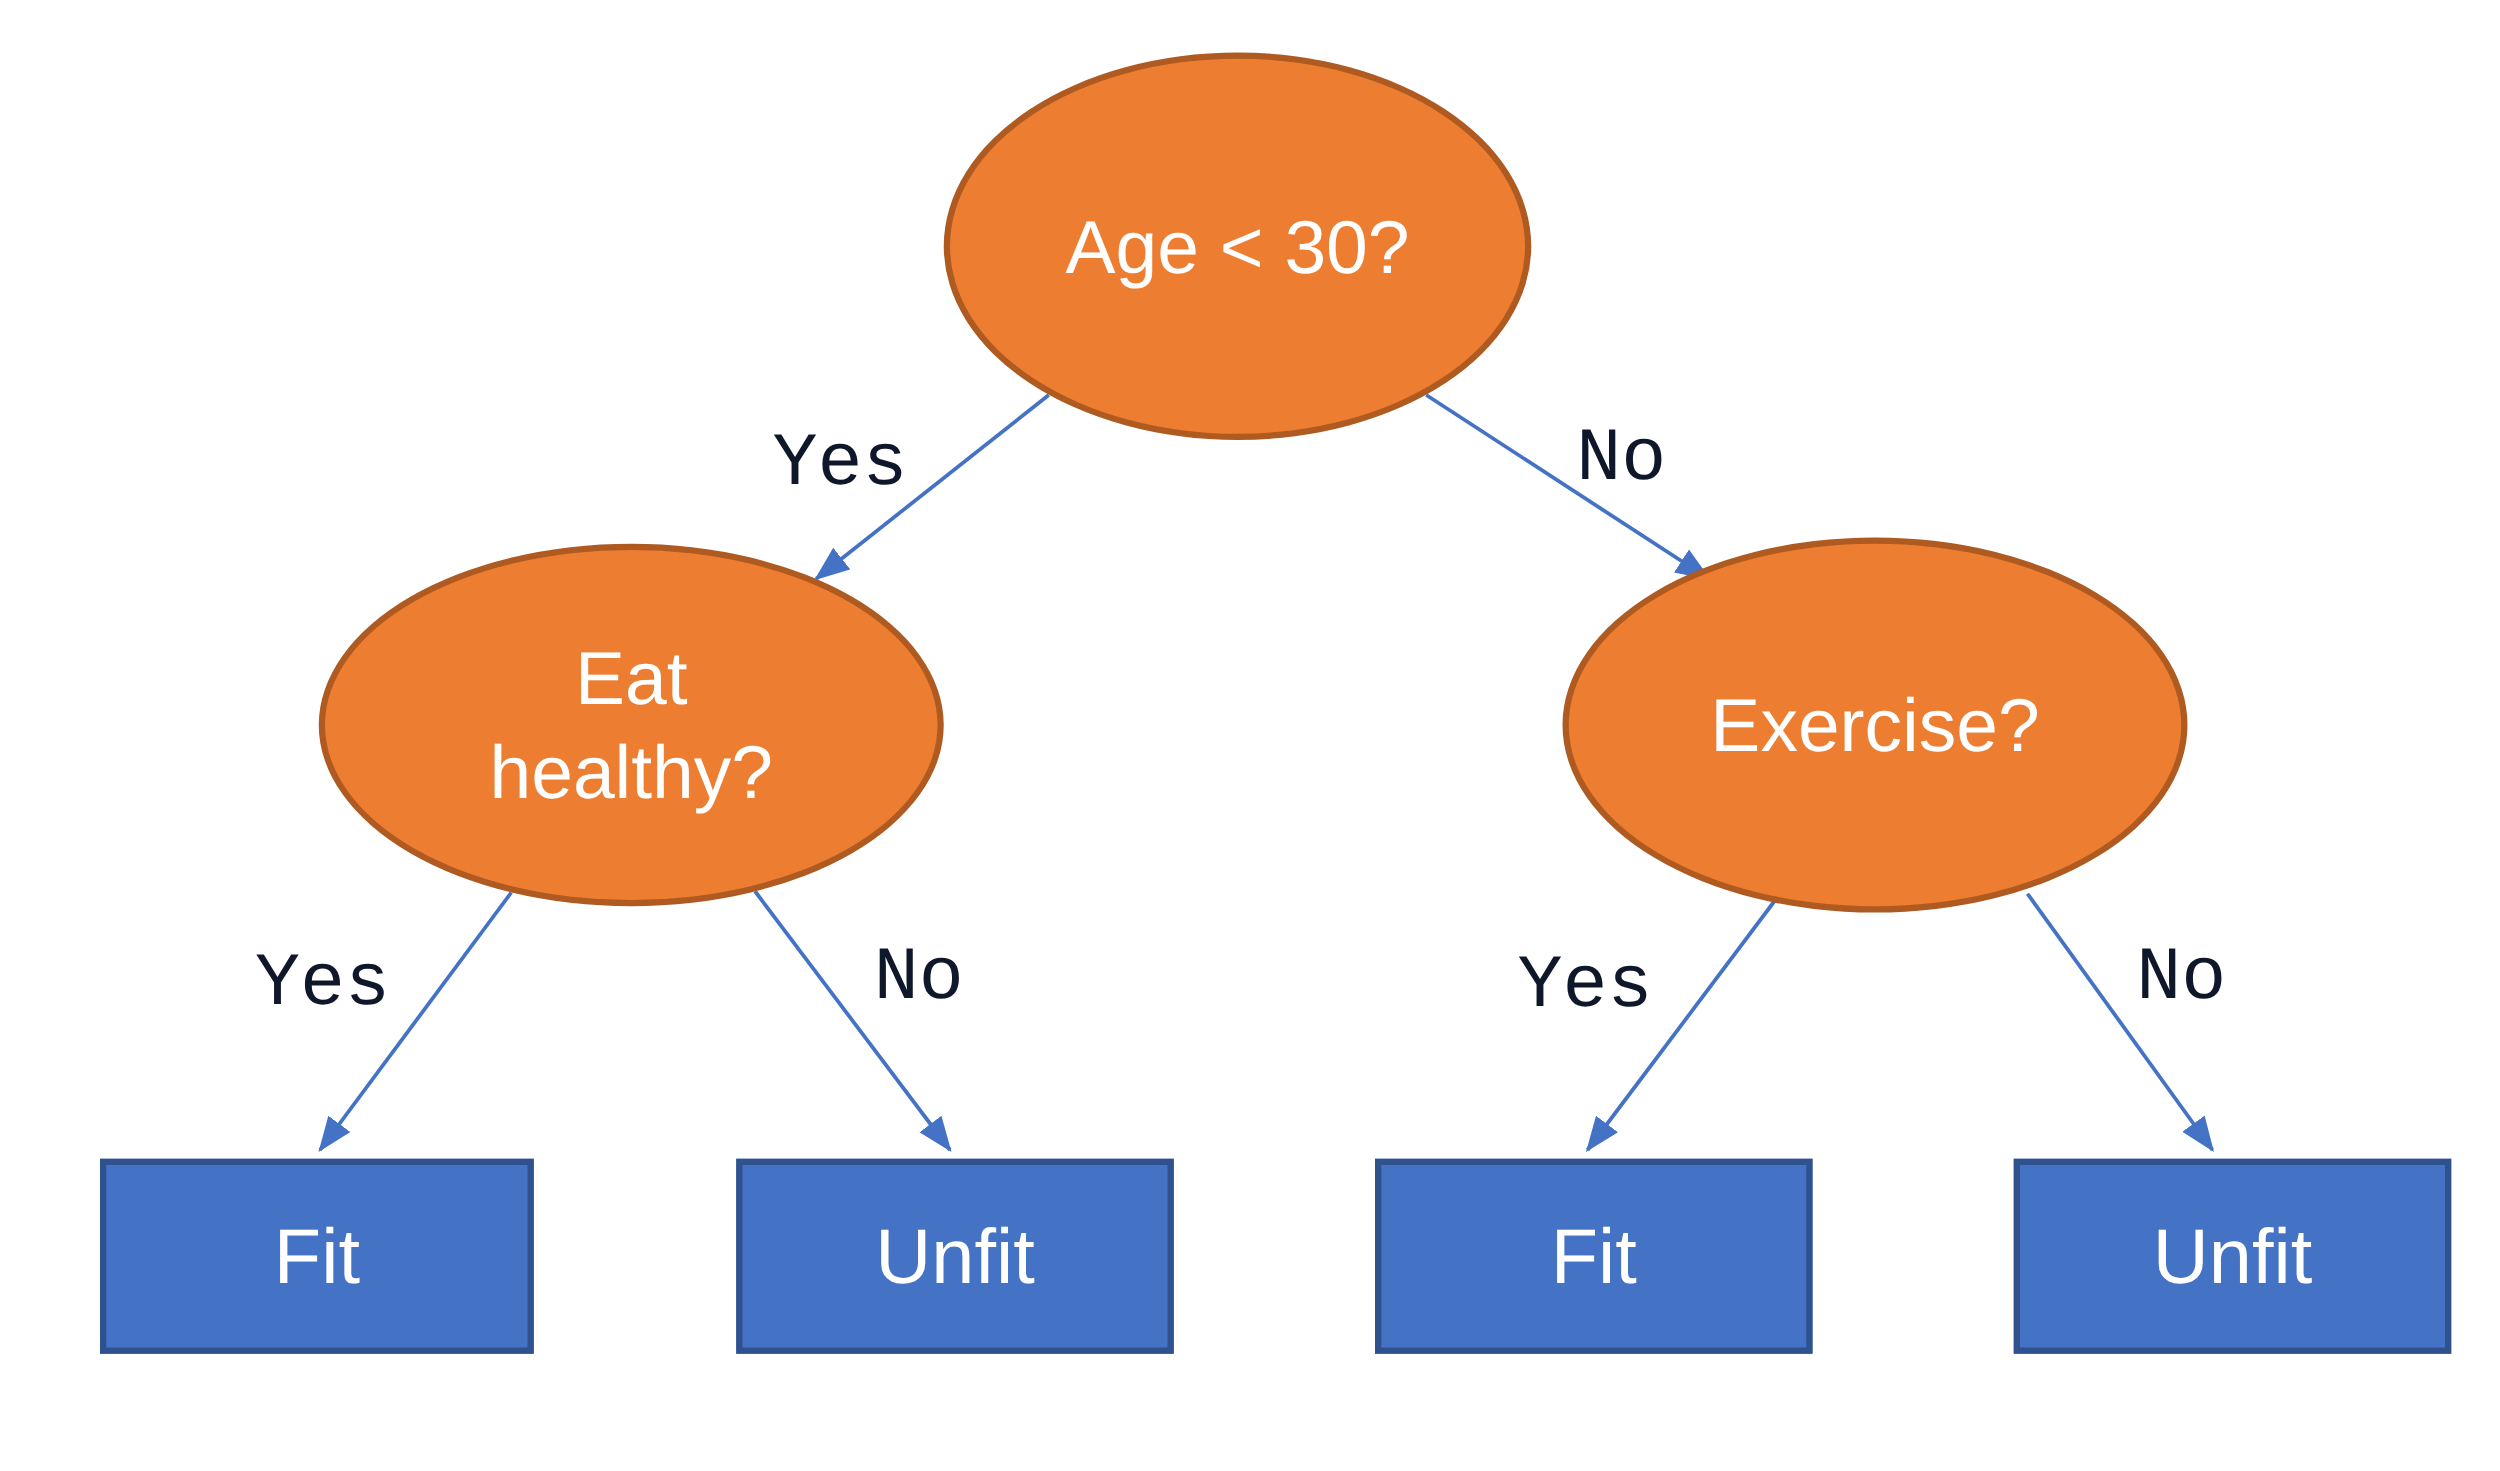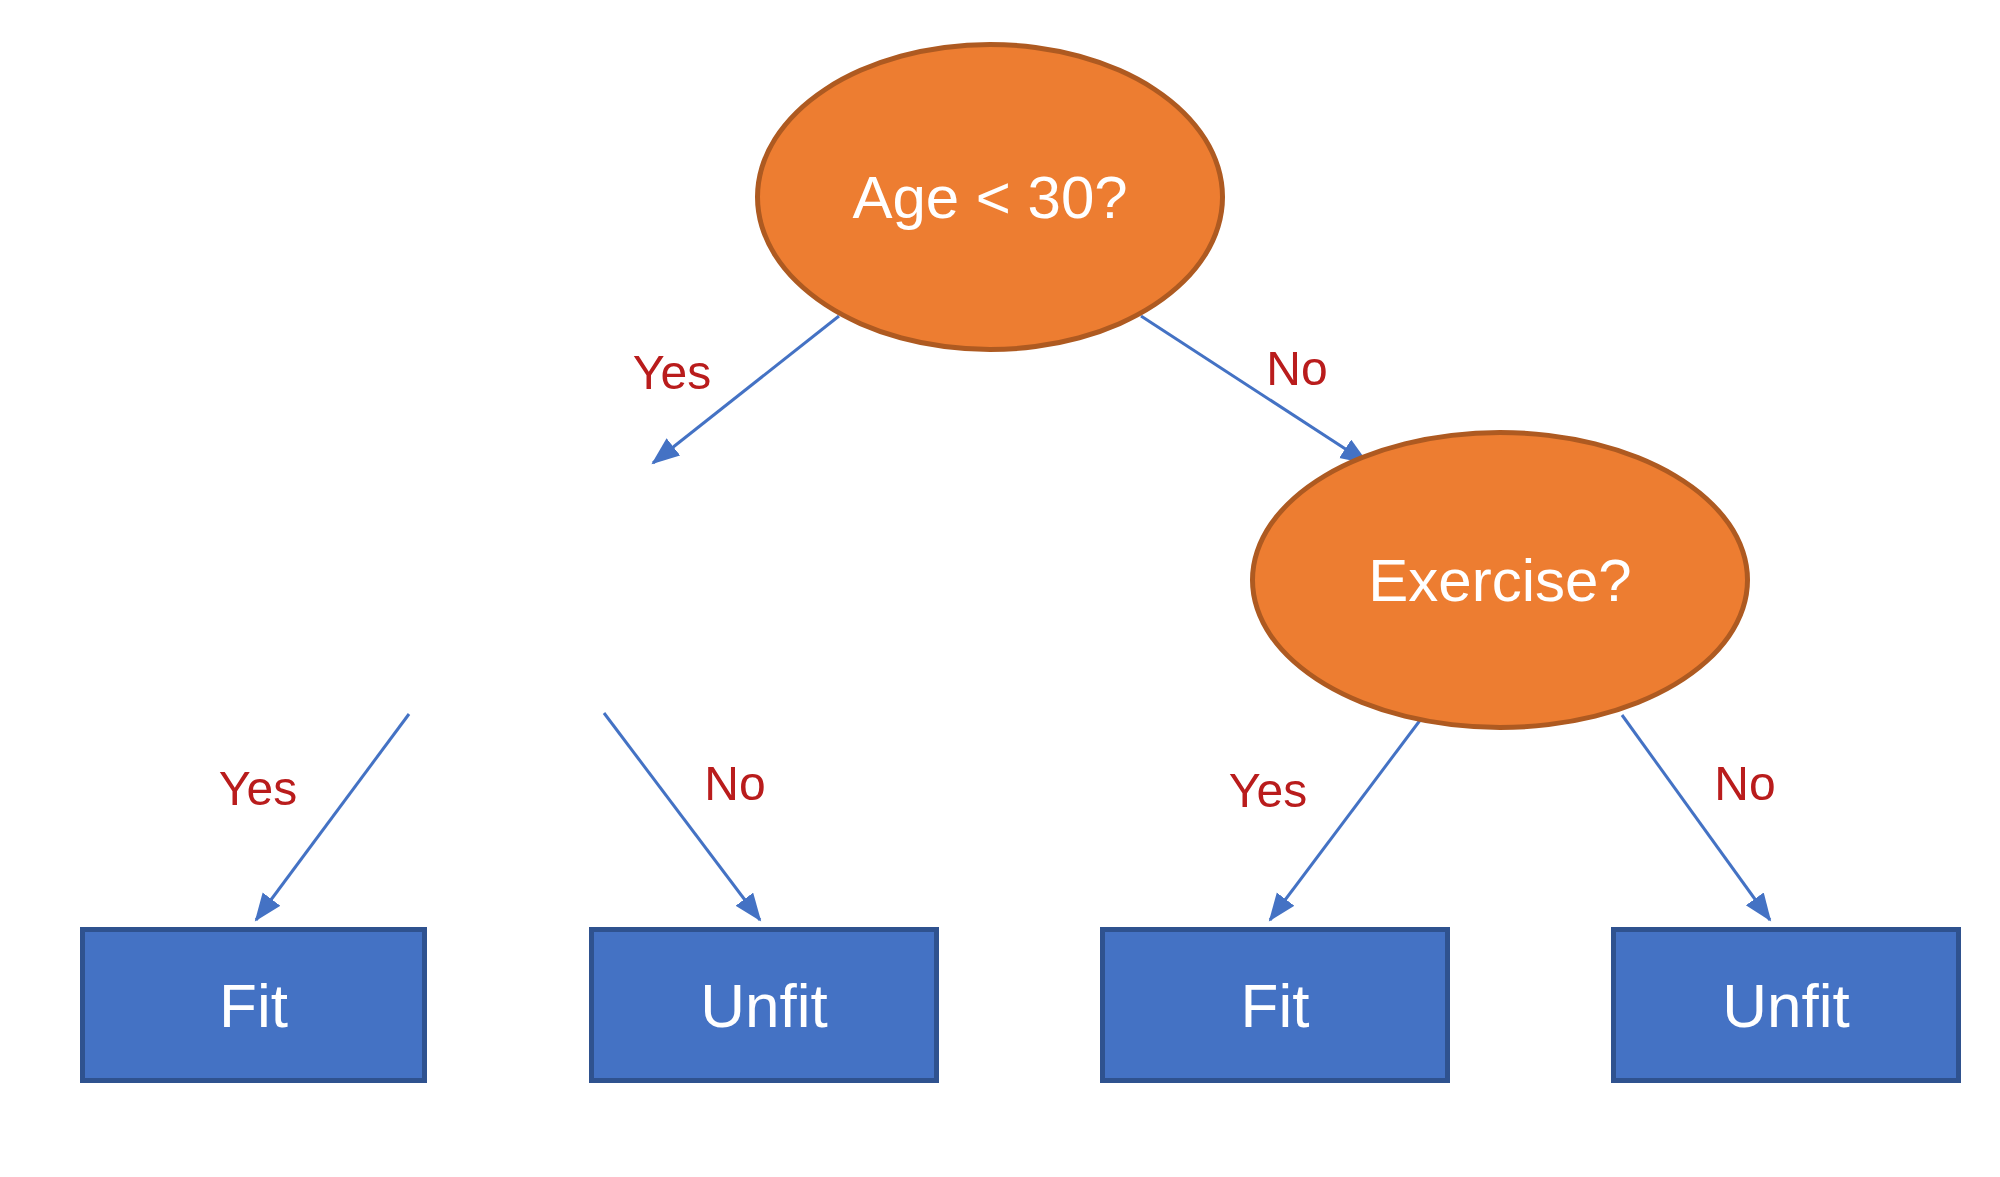--- a/index.html
+++ b/index.html
@@ -44,23 +44,24 @@
   }
   .terminal {
     background: #4472C4;
     border: 5px solid #2F528F;
     font-size: 62px;
     text-align: right;
   }
   .edge-label {
     position: absolute;
     transform: translate(-50%, -50%);
-    color: #b91c1c;
-    font-size: 48px;
+    color: #0f172a;
+    font-size: 60px;
     white-space: nowrap;
+    font-family: Liberation Mono, monospace;
   }
   
   #n-age      { left: 755px;  top: 42px;  width: 470px; height: 310px; }
   #n-eat      { left: 255px;  top: 435px; width: 500px; height: 290px; }
   #n-exercise { left: 1250px; top: 430px; width: 500px; height: 300px; }
   #n-fit-l    { left: 80px;   top: 927px; width: 347px; height: 156px; }
   #n-unfit-l  { left: 589px;  top: 927px; width: 350px; height: 156px; }
   #n-fit-r    { left: 1100px; top: 927px; width: 350px; height: 156px; }
   #n-unfit-r  { left: 1611px; top: 927px; width: 350px; height: 156px; }
   
@@ -87,20 +88,23 @@
     <line class="edge-line" x1="409" y1="714" x2="256" y2="920" marker-end="url(#arrowhead)"></line>
     <line class="edge-line" x1="604" y1="713" x2="760" y2="920" marker-end="url(#arrowhead)"></line>
     <line class="edge-line" x1="1421" y1="719" x2="1270" y2="920" marker-end="url(#arrowhead)"></line>
     <line class="edge-line" x1="1622" y1="715" x2="1770" y2="920" marker-end="url(#arrowhead)"></line>
   </svg>
 
   <div id="n-age" class="node ellipse">
     <span class="node-text">Age &lt; 30?</span>
   </div>
 
+  <div id="n-eat" class="node ellipse">
+    <span class="node-text">Eat healthy?</span>
+  </div>
 
   <div id="n-exercise" class="node ellipse">
     <span class="node-text">Exercise?</span>
   </div>
 
   <div id="n-fit-l" class="node terminal">
     <span class="node-text">Fit</span>
   </div>
 
   <div id="n-unfit-l" class="node terminal">

